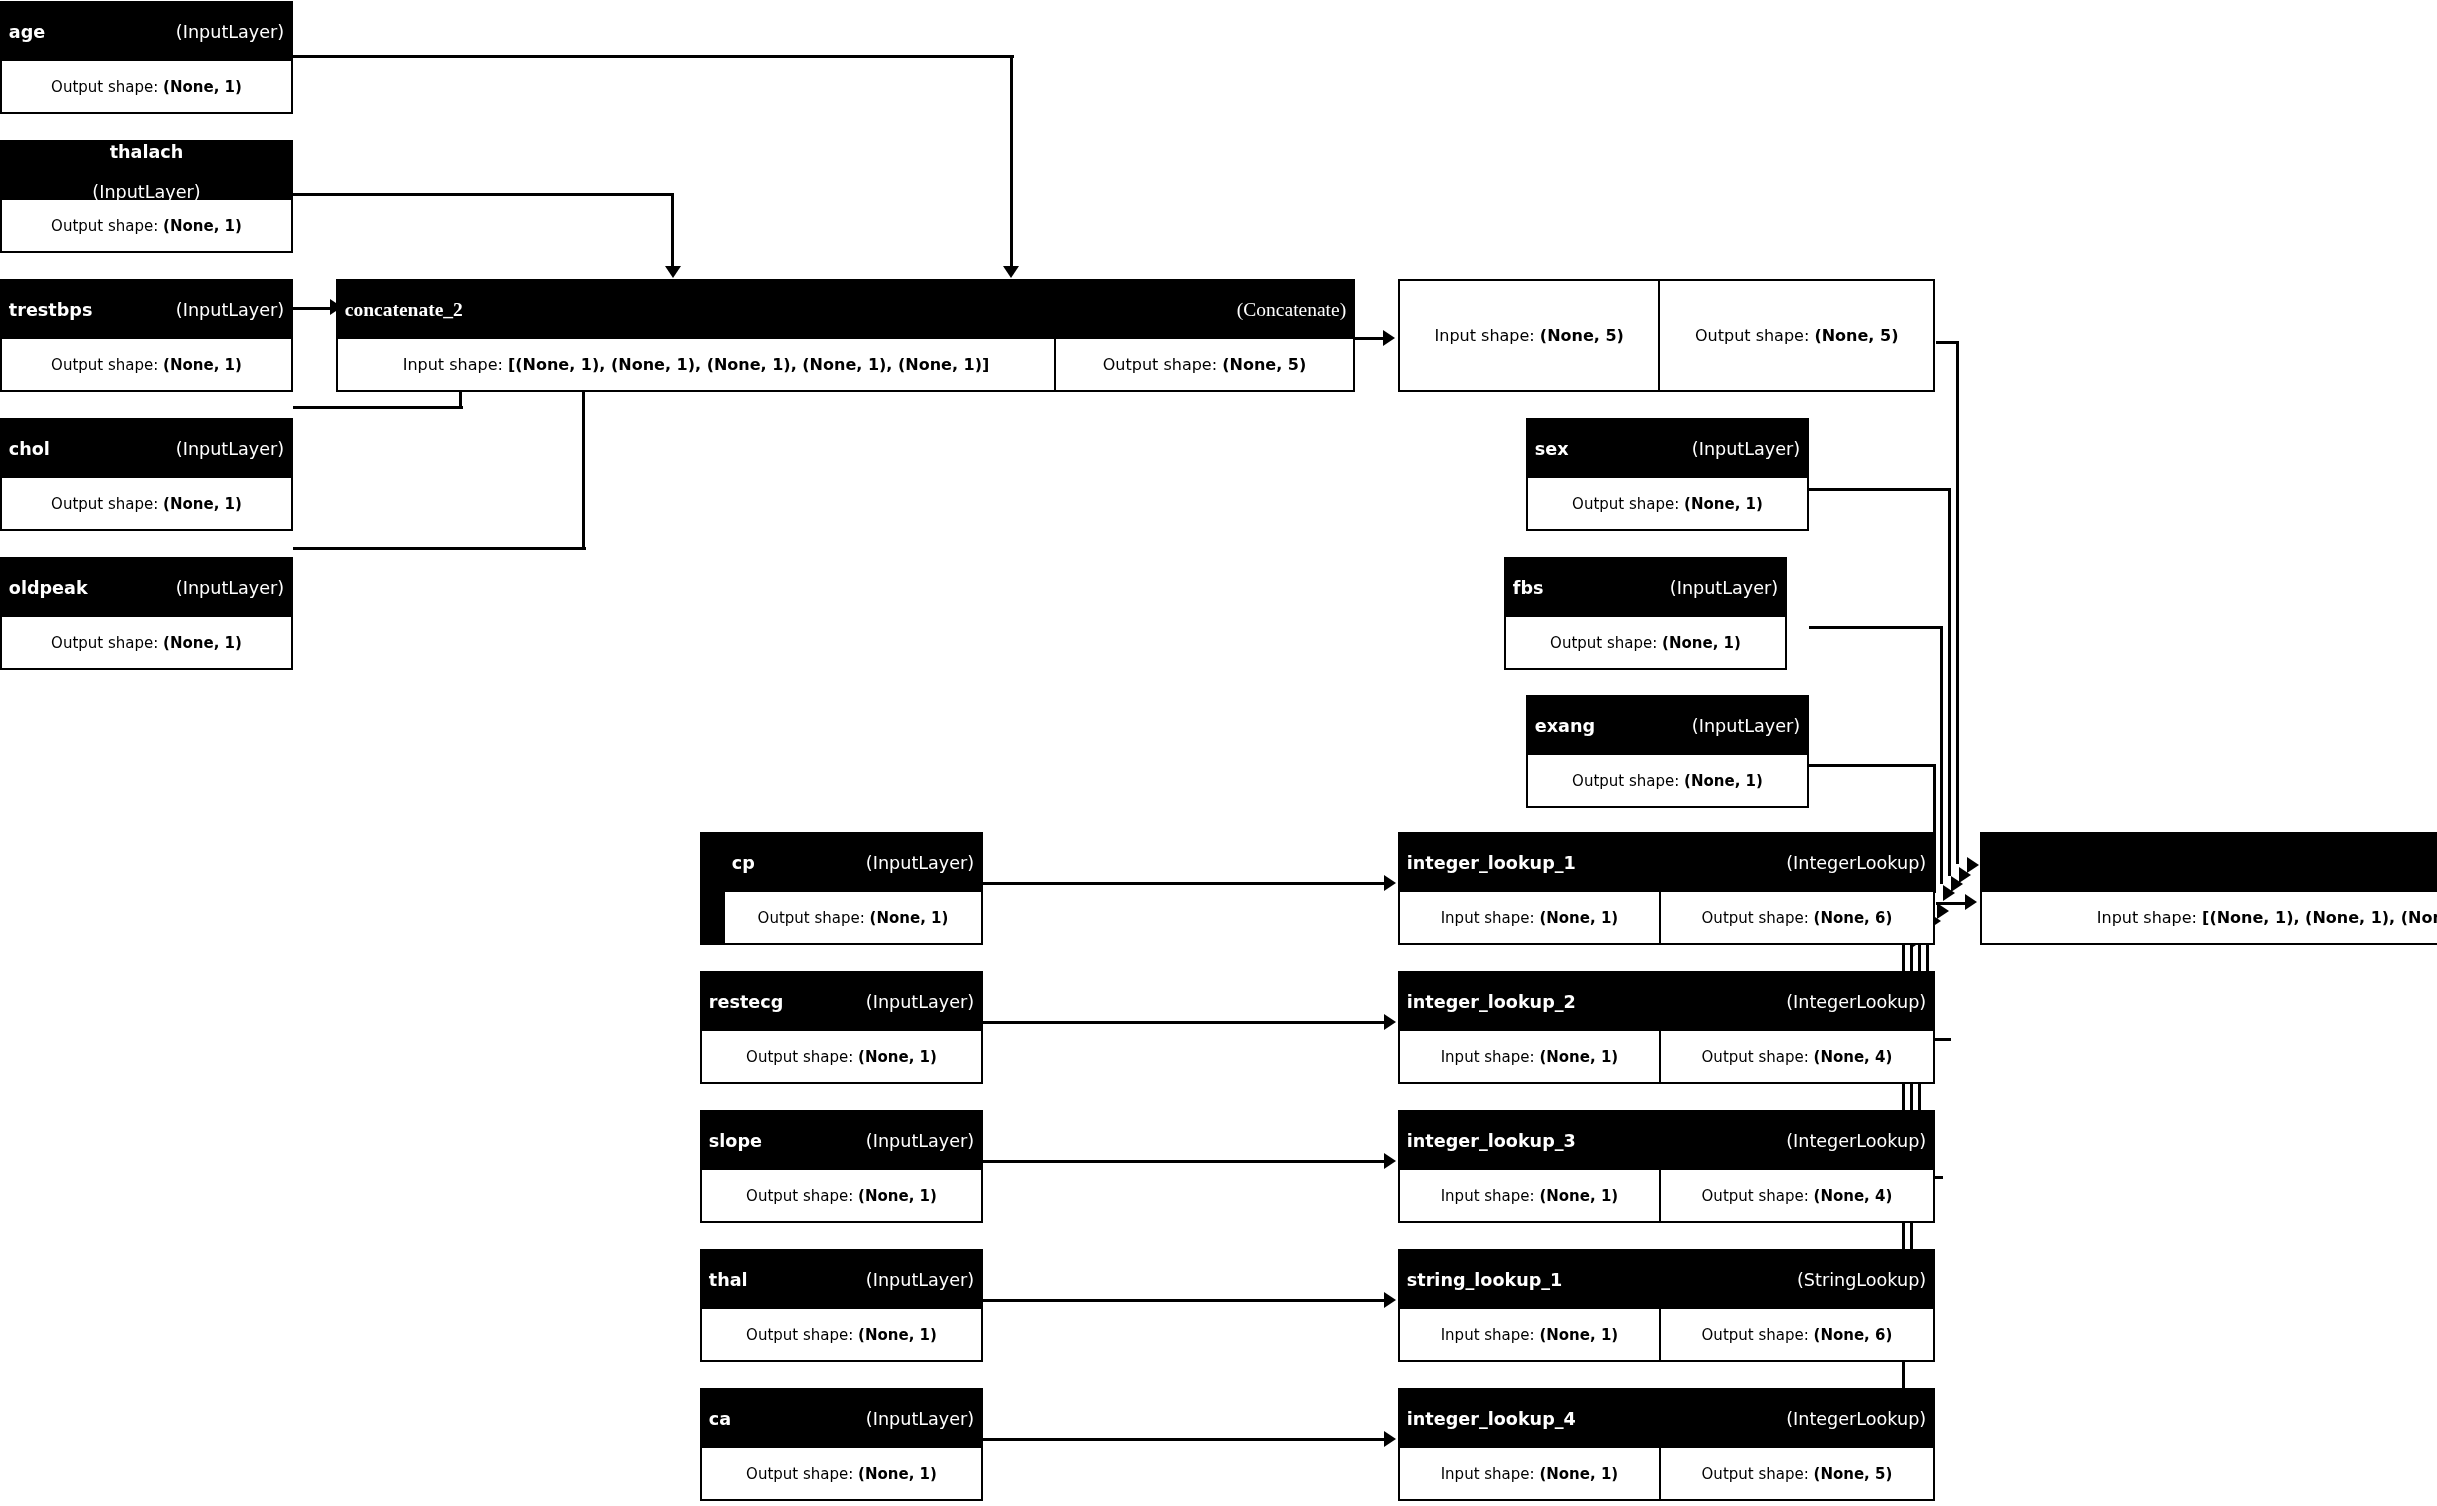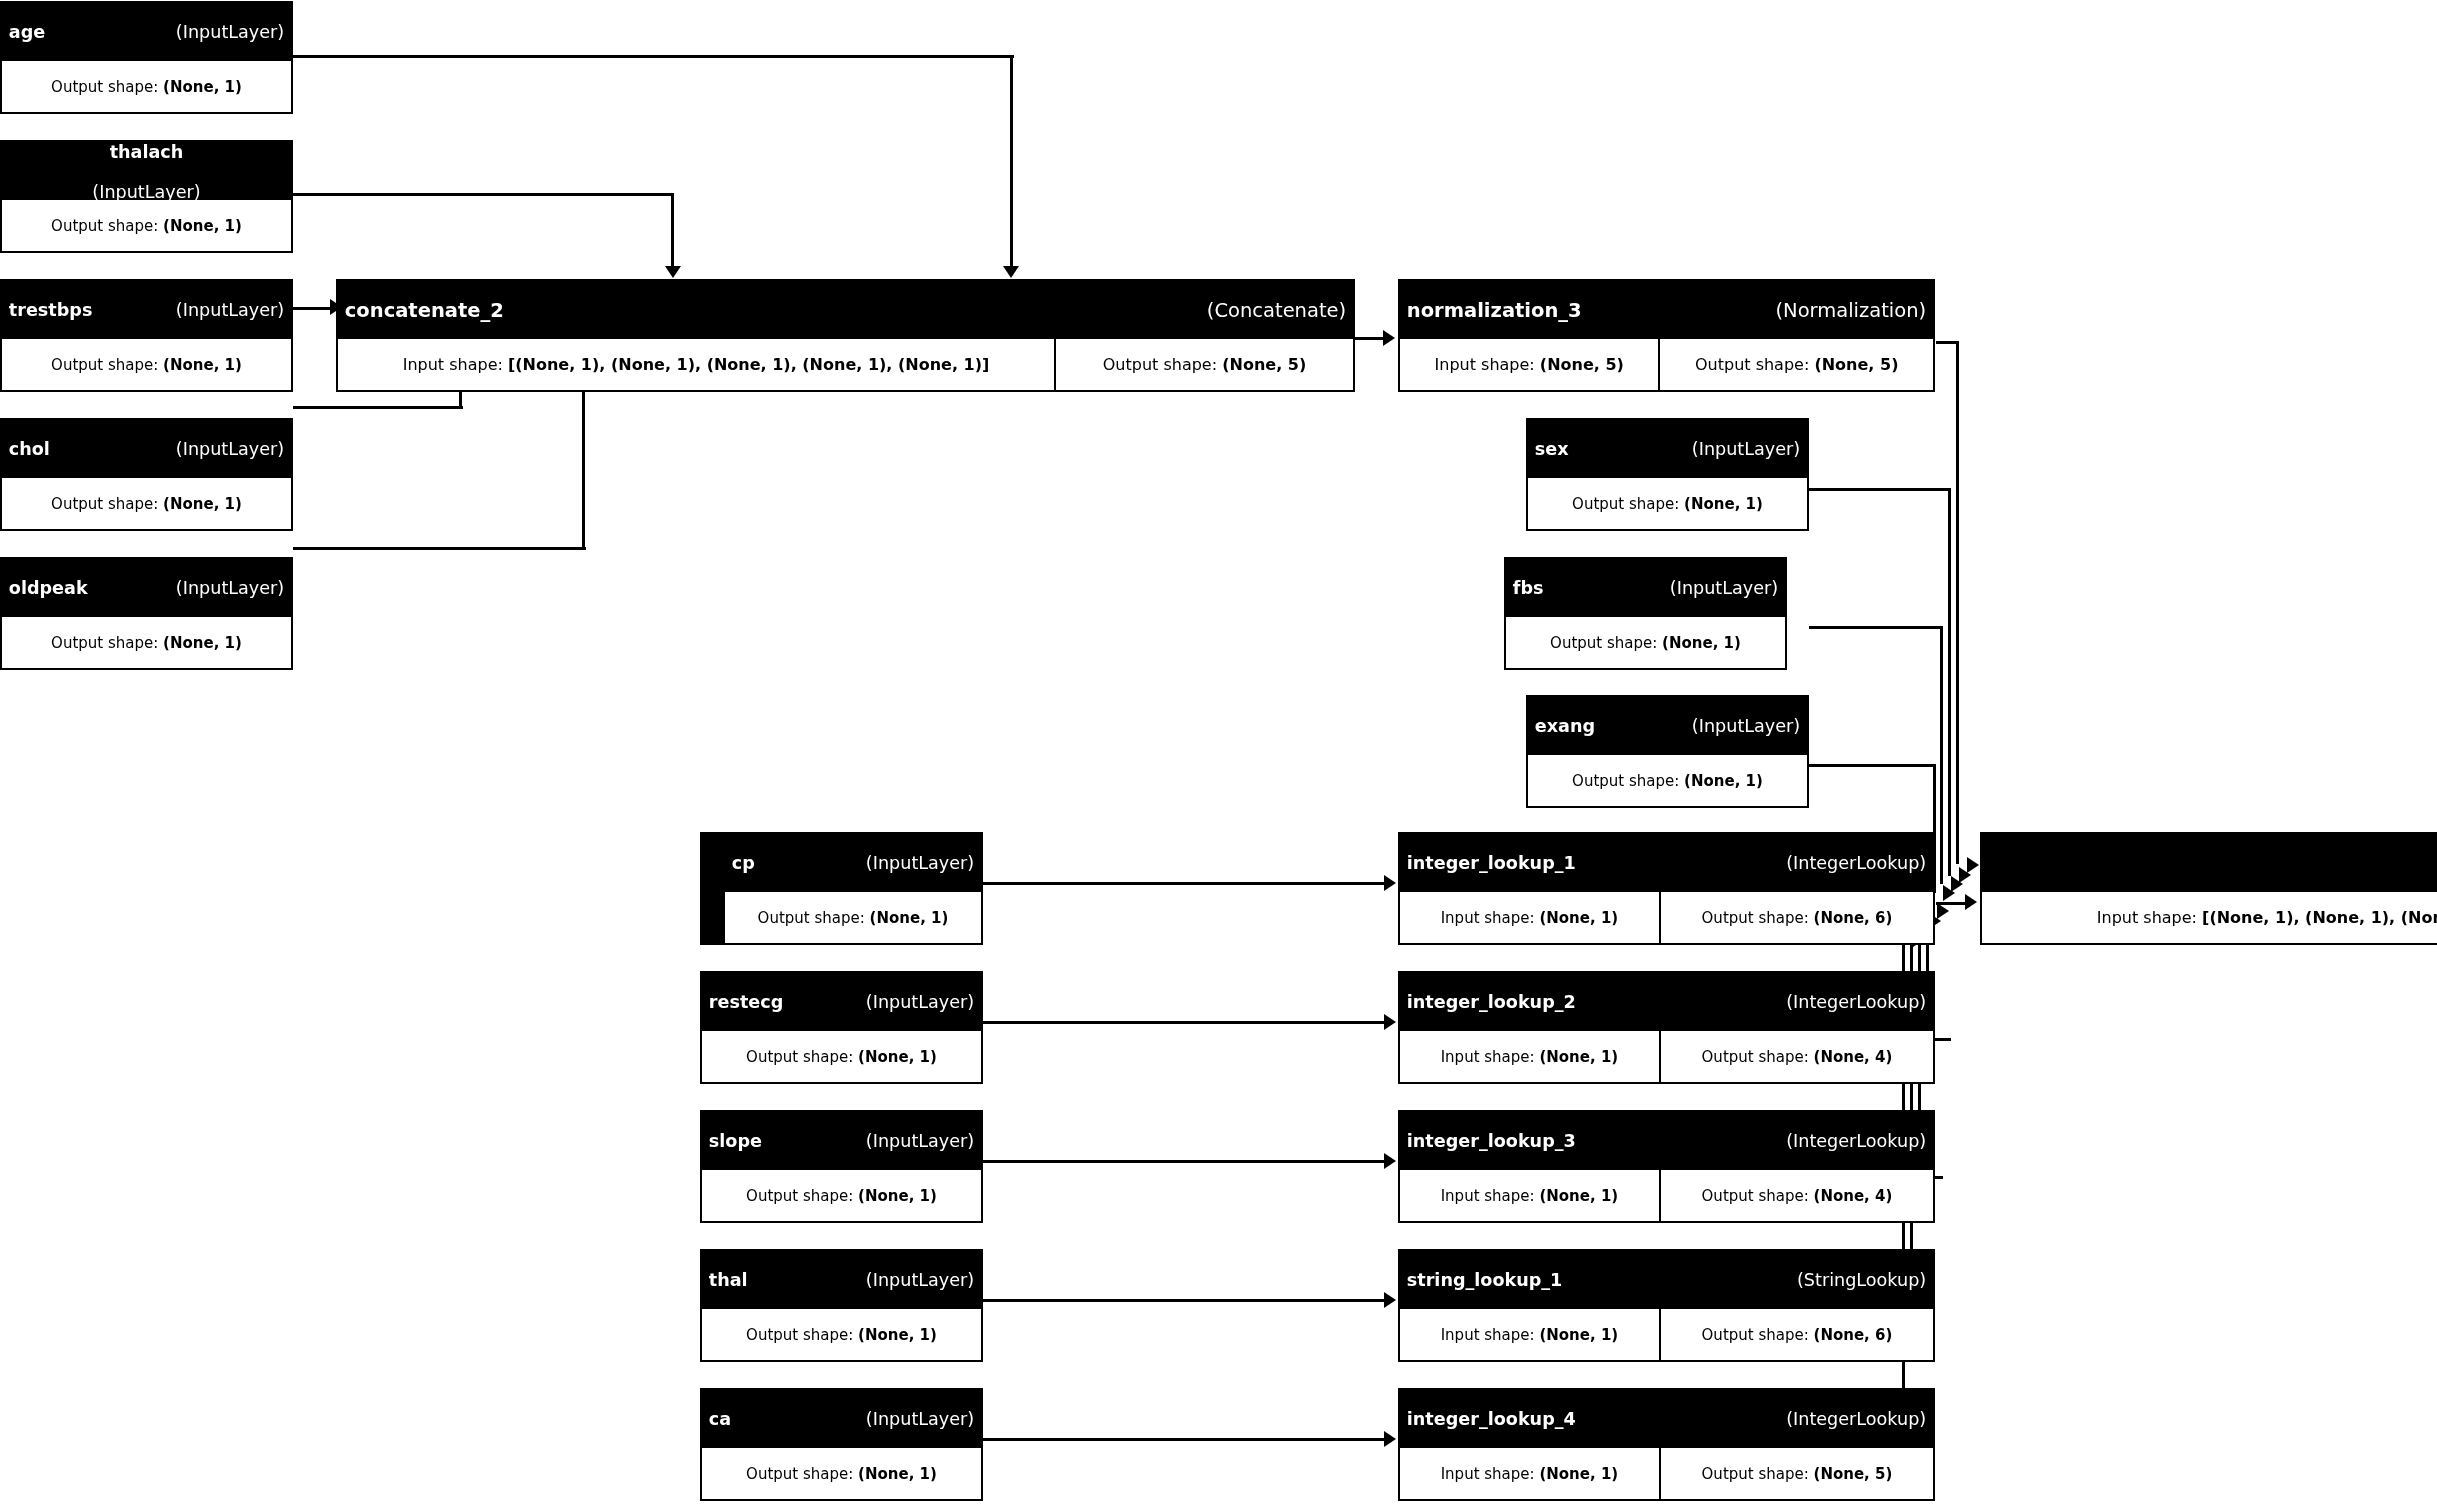--- a/index.html
+++ b/index.html
@@ -47,21 +47,21 @@
     white-space:nowrap;
     padding:0 5.9px;
     box-sizing:border-box;
   }
   .node .cell + .cell{border-left:2.4px solid #000000;}
   .node .cell b{font-weight:700;}
 
   
   .tsmall .title{font-size:17.6px;}
   .tsmall .cell{font-size:15px;}
-  .tbig .title{font-size:19.5px;}
+  .tbig .title{font-size:19.5px;font-family:Liberation Serif, serif;}
   .tbig .cell{font-size:16px;}
 
   
   .edge{position:absolute;background:#000000;}
   .h{height:2.9px;}
   .v{width:2.9px;}
   .arrow{position:absolute;width:0;height:0;}
   .arrow-down{
     border-left:8.3px solid transparent;
     border-right:8.3px solid transparent;
@@ -222,23 +222,20 @@
       <div class="cell" style="flex:0 0 716px;">
         <span>Input shape:</span>&nbsp;<b>[(None, 1), (None, 1), (None, 1), (None, 1), (None, 1)]</b>
       </div>
       <div class="cell">
         <span>Output shape:</span>&nbsp;<b>(None, 5)</b>
       </div>
     </div>
   </div>
 
   <div class="node tbig" style="left:1398px;top:279px;width:537px;height:113px;">
-    <div class="title" style="height:58px;">
-      <b>normalization_3</b>&nbsp;<span class="cls">(Normalization)</span>
-    </div>
     <div class="shapes">
       <div class="cell">
         <span>Input shape:</span>&nbsp;<b>(None, 5)</b>
       </div>
       <div class="cell">
         <span>Output shape:</span>&nbsp;<b>(None, 5)</b>
       </div>
     </div>
   </div>
 

